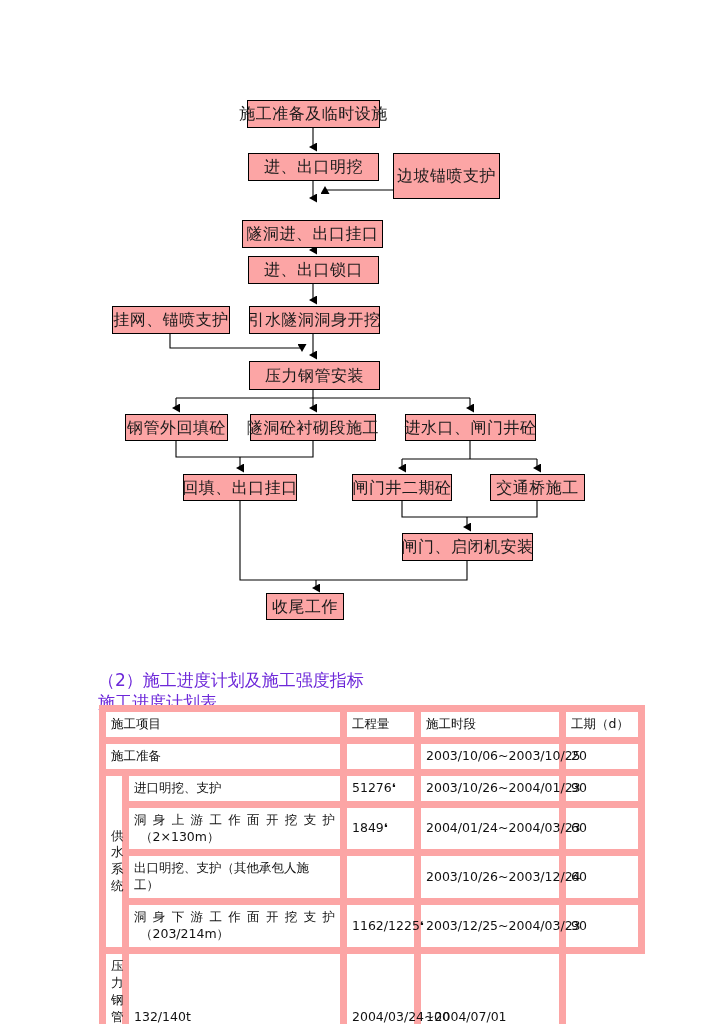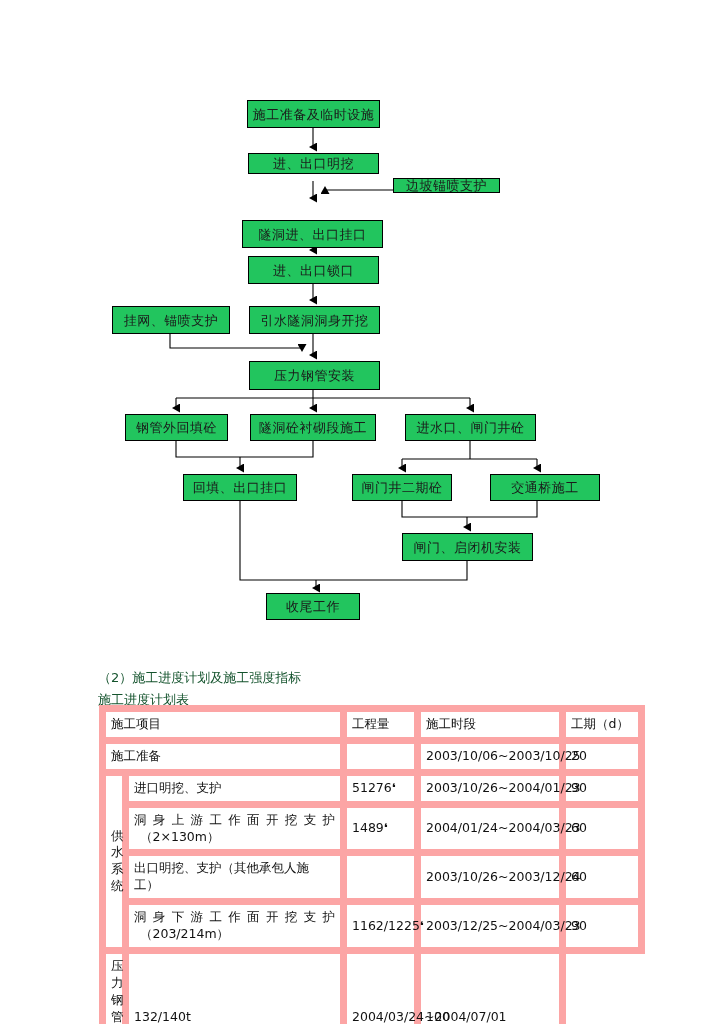--- a/index.html
+++ b/index.html
@@ -35,38 +35,38 @@
     position: absolute;
     left: 0;
     top: 0;
     width: 724px;
     height: 650px;
   }
   .node {
     position: absolute;
     box-sizing: border-box;
     border: 1px solid #000000;
-    background: #22c55e;
+    background: #fca5a5;
     display: flex;
     align-items: center;
     justify-content: center;
-    font-size: 13px;
+    font-size: 16px;
     line-height: 1;
     letter-spacing: 0.5px;
     color: #1a1a1a;
     white-space: nowrap;
     z-index: 2;
   }
 
   
   .para {
     position: absolute;
-    font-size: 13px;
+    font-size: 17px;
     line-height: 1.5;
-    color: #14532d;
+    color: #6d28d9;
     white-space: nowrap;
   }
   #sec-heading { left: 98px; top: 668px; }
   #table-caption { left: 98px; top: 690px; }
 
   
   .sched-table {
     position: absolute;
     left: 99px;
     top: 705px;
@@ -161,25 +161,25 @@
         <path d="M240,501 L240,580 L316,580"></path>
         <path d="M467,561 L467,580 L316,580"></path>
         <line x1="316" y1="580" x2="316" y2="588" marker-end="url(#arrow)"></line>
       </g>
     </svg>
 
     <div class="node" style="left:247px; top:100px; width:133px; height:28px;">
       <span>施工准备及临时设施</span>
     </div>
 
-    <div class="node" style="left:248px; top:153px; width:131px; height:21px;">
+    <div class="node" style="left:248px; top:153px; width:131px; height:28px;">
       <span>进、出口明挖</span>
     </div>
 
-    <div class="node" style="left:393px; top:153px; width:107px; height:15px;margin-top:25px;">
+    <div class="node" style="left:393px; top:153px; width:107px; height:46px;">
       <span>边坡锚喷支护</span>
     </div>
 
     <div class="node" style="left:242px; top:220px; width:141px; height:28px;">
       <span>隧洞进、出口挂口</span>
     </div>
 
     <div class="node" style="left:248px; top:256px; width:131px; height:28px;justify-content:center;">
       <span>进、出口锁口</span>
     </div>
@@ -209,29 +209,29 @@
     </div>
 
     <div class="node" style="left:183px; top:474px; width:114px; height:27px;">
       <span>回填、出口挂口</span>
     </div>
 
     <div class="node" style="left:352px; top:474px; width:100px; height:27px;">
       <span>闸门井二期砼</span>
     </div>
 
-    <div class="node" style="left:490px; top:474px; width:110px; height:27px;justify-content:center;">
+    <div class="node" style="left:490px; top:474px; width:95px; height:27px;justify-content:center;">
       <span>交通桥施工</span>
     </div>
 
     <div class="node" style="left:402px; top:533px; width:131px; height:28px;">
       <span>闸门、启闭机安装</span>
     </div>
 
-    <div class="node" style="left:266px; top:593px; width:94px; height:27px;">
+    <div class="node" style="left:266px; top:593px; width:78px; height:27px;">
       <span>收尾工作</span>
     </div>
   </div>
 
   <div class="para" id="sec-heading">（2）施工进度计划及施工强度指标</div>
 
   <div class="para" id="table-caption">施工进度计划表</div>
 
   <table class="sched-table">
     <colgroup>
@@ -269,21 +269,21 @@
         <td class="qty-glyph">51276❛</td>
         <td class="nowrapcell">2003/10/26~2004/01/23</td>
         <td>90</td>
       </tr>
 
       <tr>
         <td class="indent-cell">
           <span class="justify-cn" style="display:block;">洞身上游工作面开挖支护</span>
           <span class="sub-line">（2×130m）</span>
         </td>
-        <td class="qty-glyph">1489❛</td>
+        <td class="qty-glyph">1849❛</td>
         <td class="nowrapcell">2004/01/24~2004/03/23</td>
         <td>60</td>
       </tr>
 
       <tr>
         <td class="indent-cell">
           <span style="display:block;">出口明挖、支护（其他承包人施</span>
           <span style="display:block;">工）</span>
         </td>
         <td class="qty-glyph"></td>

